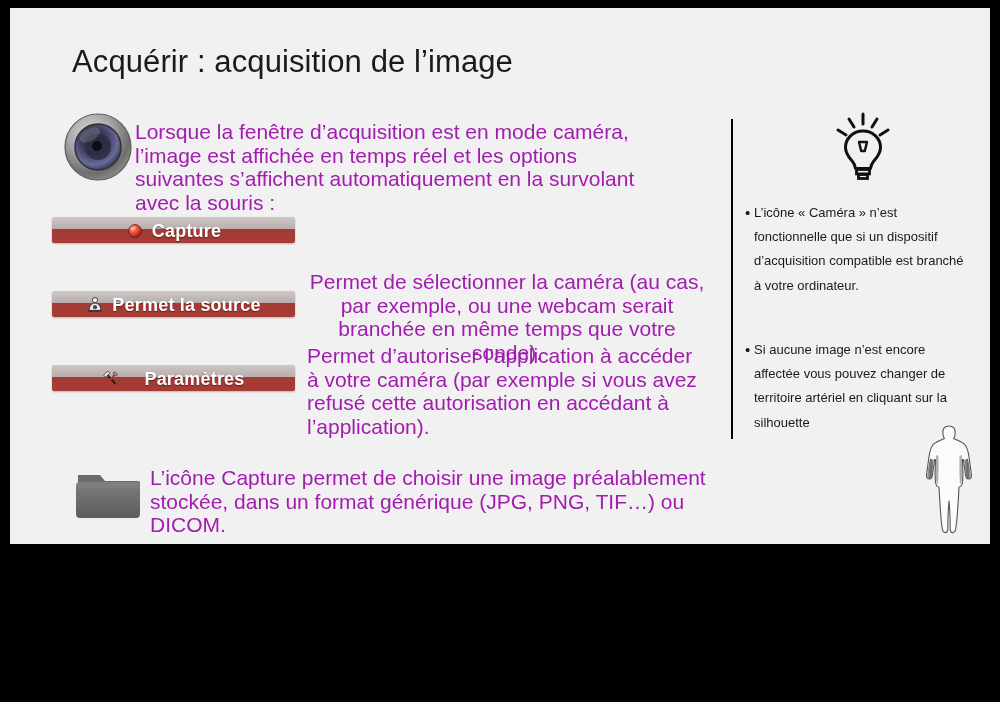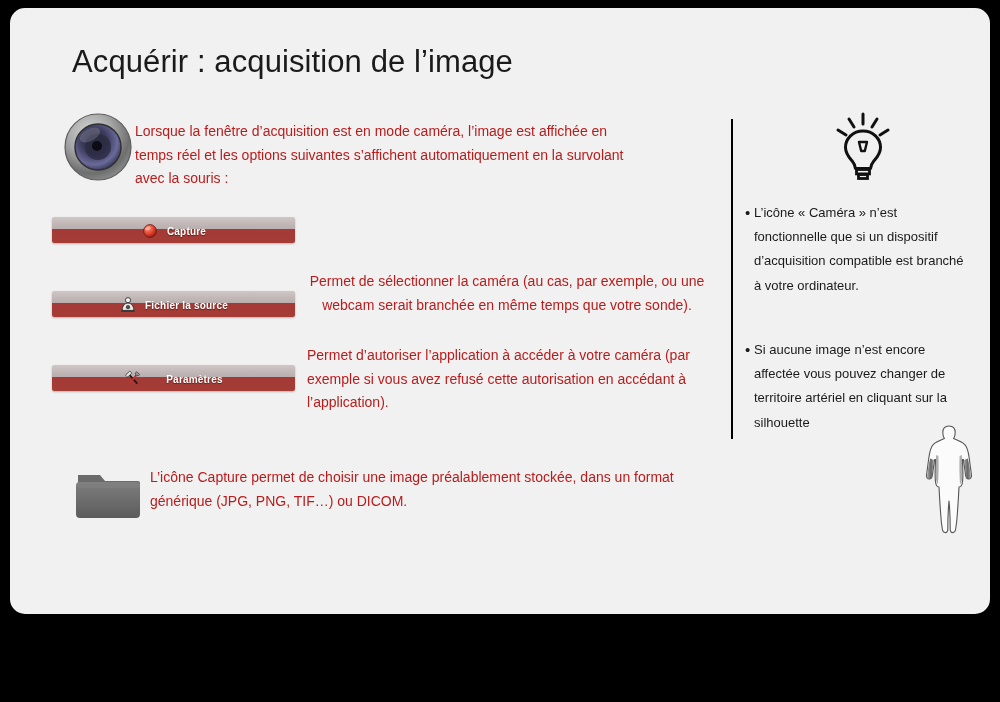--- a/index.html
+++ b/index.html
@@ -21,25 +21,24 @@
     width: 1000px;
     height: 702px;
     background: #000000;
     box-sizing: border-box;
   }
   #slide-canvas {
     position: absolute;
     left: 10px;
     top: 8px;
     width: 980px;
-    height: 606px;
+    height: 536px;
     background: #f1f1f1;
     box-sizing: border-box;
     overflow: hidden;
-    border-radius: 15px;
   }
 
   
   #page-title {
     position: absolute;
     left: 62px;
     top: 36px;
     font-size: 31px;
     font-weight: 400;
     color: #1a1a1a;
@@ -50,23 +49,23 @@
   
   #left-column {
     position: absolute;
     left: 0; top: 0;
     width: 720px;
     height: 686px;
   }
 
   .body-text {
     position: absolute;
-    font-size: 14px;
+    font-size: 21px;
     line-height: 23.5px;
-    color: #b91c1c;
+    color: #a21caf;
   }
 
   
   #camera-icon {
     position: absolute;
     left: 52px;
     top: 103px;
     width: 72px;
     height: 72px;
   }
@@ -90,21 +89,21 @@
         #a33a35 47%,
         #a63c36 100%);
     box-shadow: 0 1px 2px rgba(0,0,0,0.25);
     display: flex;
     align-items: center;
     justify-content: center;
     gap: 8px;
     overflow: hidden;
   }
   .red-button .btn-label {
-    font-size: 10px;
+    font-size: 18px;
     font-weight: bold;
     color: #ffffff;
     text-shadow: 0 1px 1px rgba(0,0,0,0.45);
     letter-spacing: 0.2px;
     position: relative;
     top: 1px;
   }
   .btn-icon {
     width: 18px;
     height: 18px;
@@ -248,21 +247,21 @@
 
       <div class="red-button" id="btn-source">
         <span class="btn-icon">
           <svg viewBox="0 0 18 18" width="18" height="18">
             <ellipse cx="9" cy="4.2" rx="2.6" ry="2.6" fill="#f2f2f2" stroke="#2d2d2d" stroke-width="0.9"></ellipse>
             <path d="M3.2 14.4 C3.2 9.6 5.9 7.1 9 7.1 C12.1 7.1 14.8 9.6 14.8 14.4 Z" fill="#e9e9e9" stroke="#2d2d2d" stroke-width="0.9"></path>
             <rect x="2.2" y="14.0" width="13.6" height="1.9" rx="0.8" fill="#3a3a3a"></rect>
             <circle cx="9" cy="11.2" r="2.1" fill="#4a4a4a"></circle>
           </svg>
         </span>
-        <span class="btn-label">Fichier la source</span>
+        <span class="btn-label">Permet la source</span>
       </div>
       <div class="body-text" id="source-desc">Permet de sélectionner la caméra (au cas, par exemple, ou une webcam serait branchée en même temps que votre sonde).</div>
 
       <div class="red-button" id="btn-settings">
         <span class="btn-icon">
           <svg viewBox="0 0 18 18" width="18" height="18">
             <g transform="rotate(-42 9 9)">
               <rect x="8.1" y="2.0" width="1.9" height="13.5" rx="0.5" fill="#1f1f1f"></rect>
               <rect x="6.0" y="1.0" width="6.1" height="3.0" rx="0.8" fill="#e2e2e2" stroke="#2b2b2b" stroke-width="0.7"></rect>
             </g>

